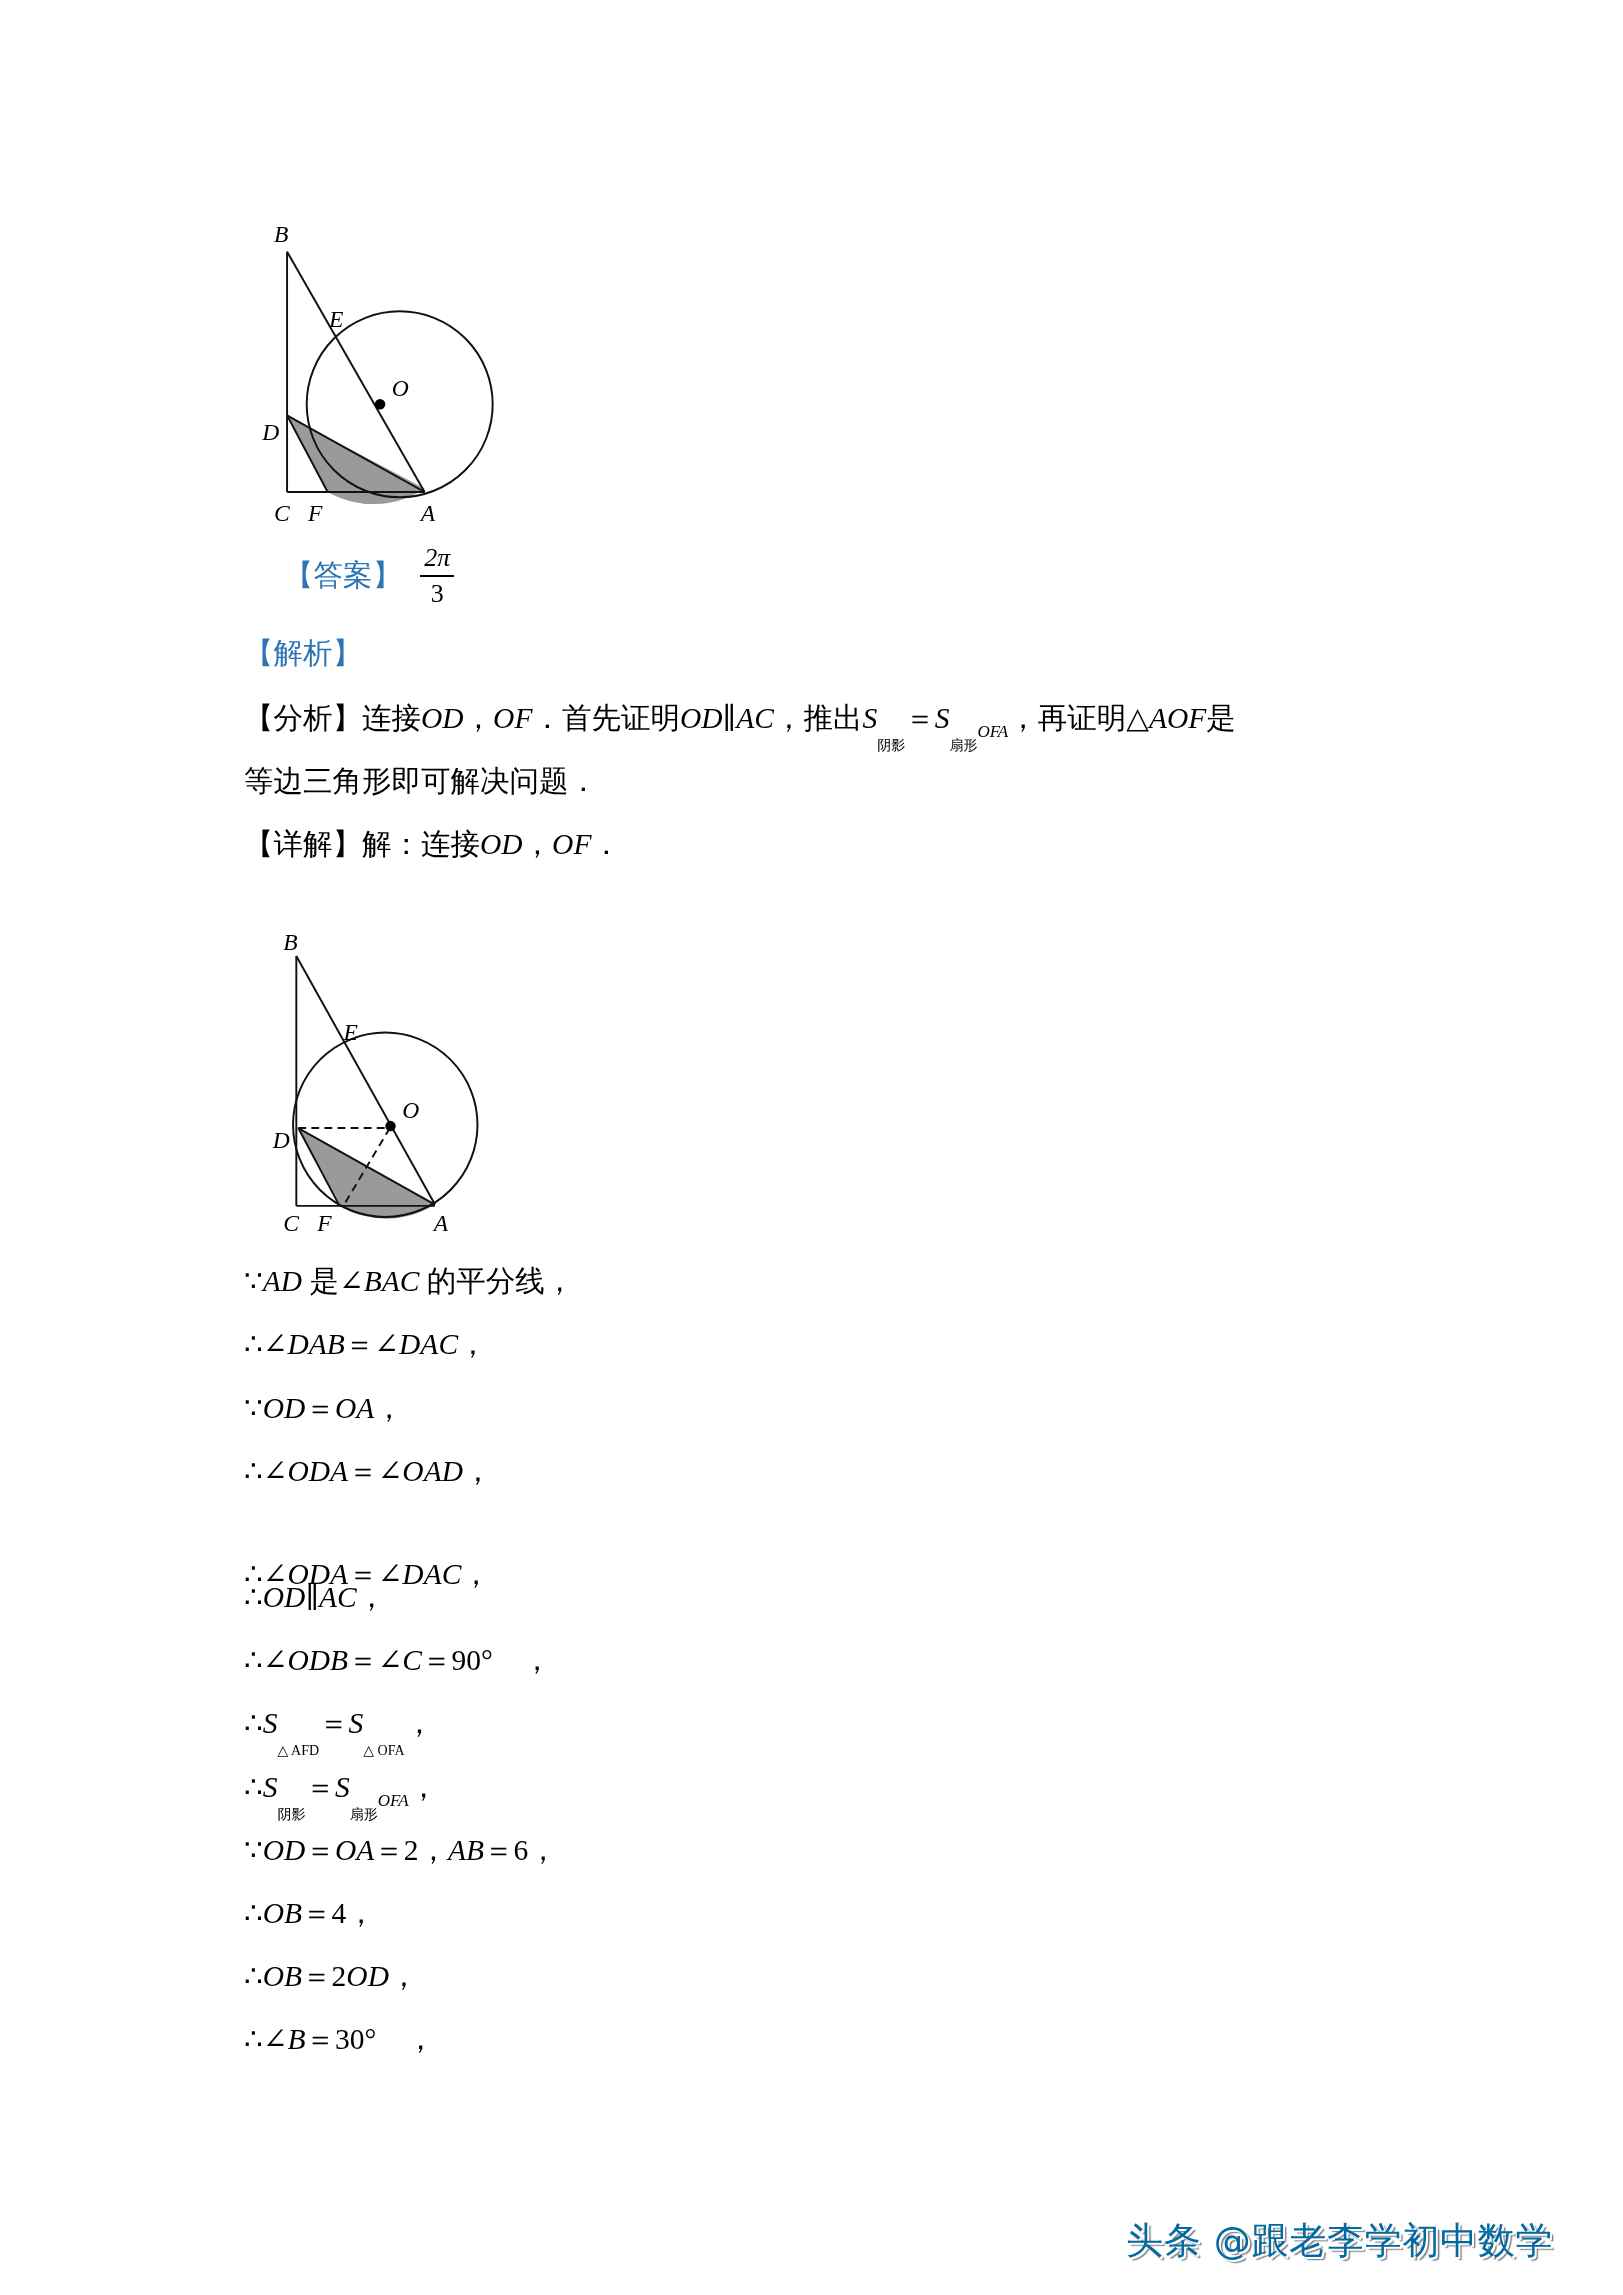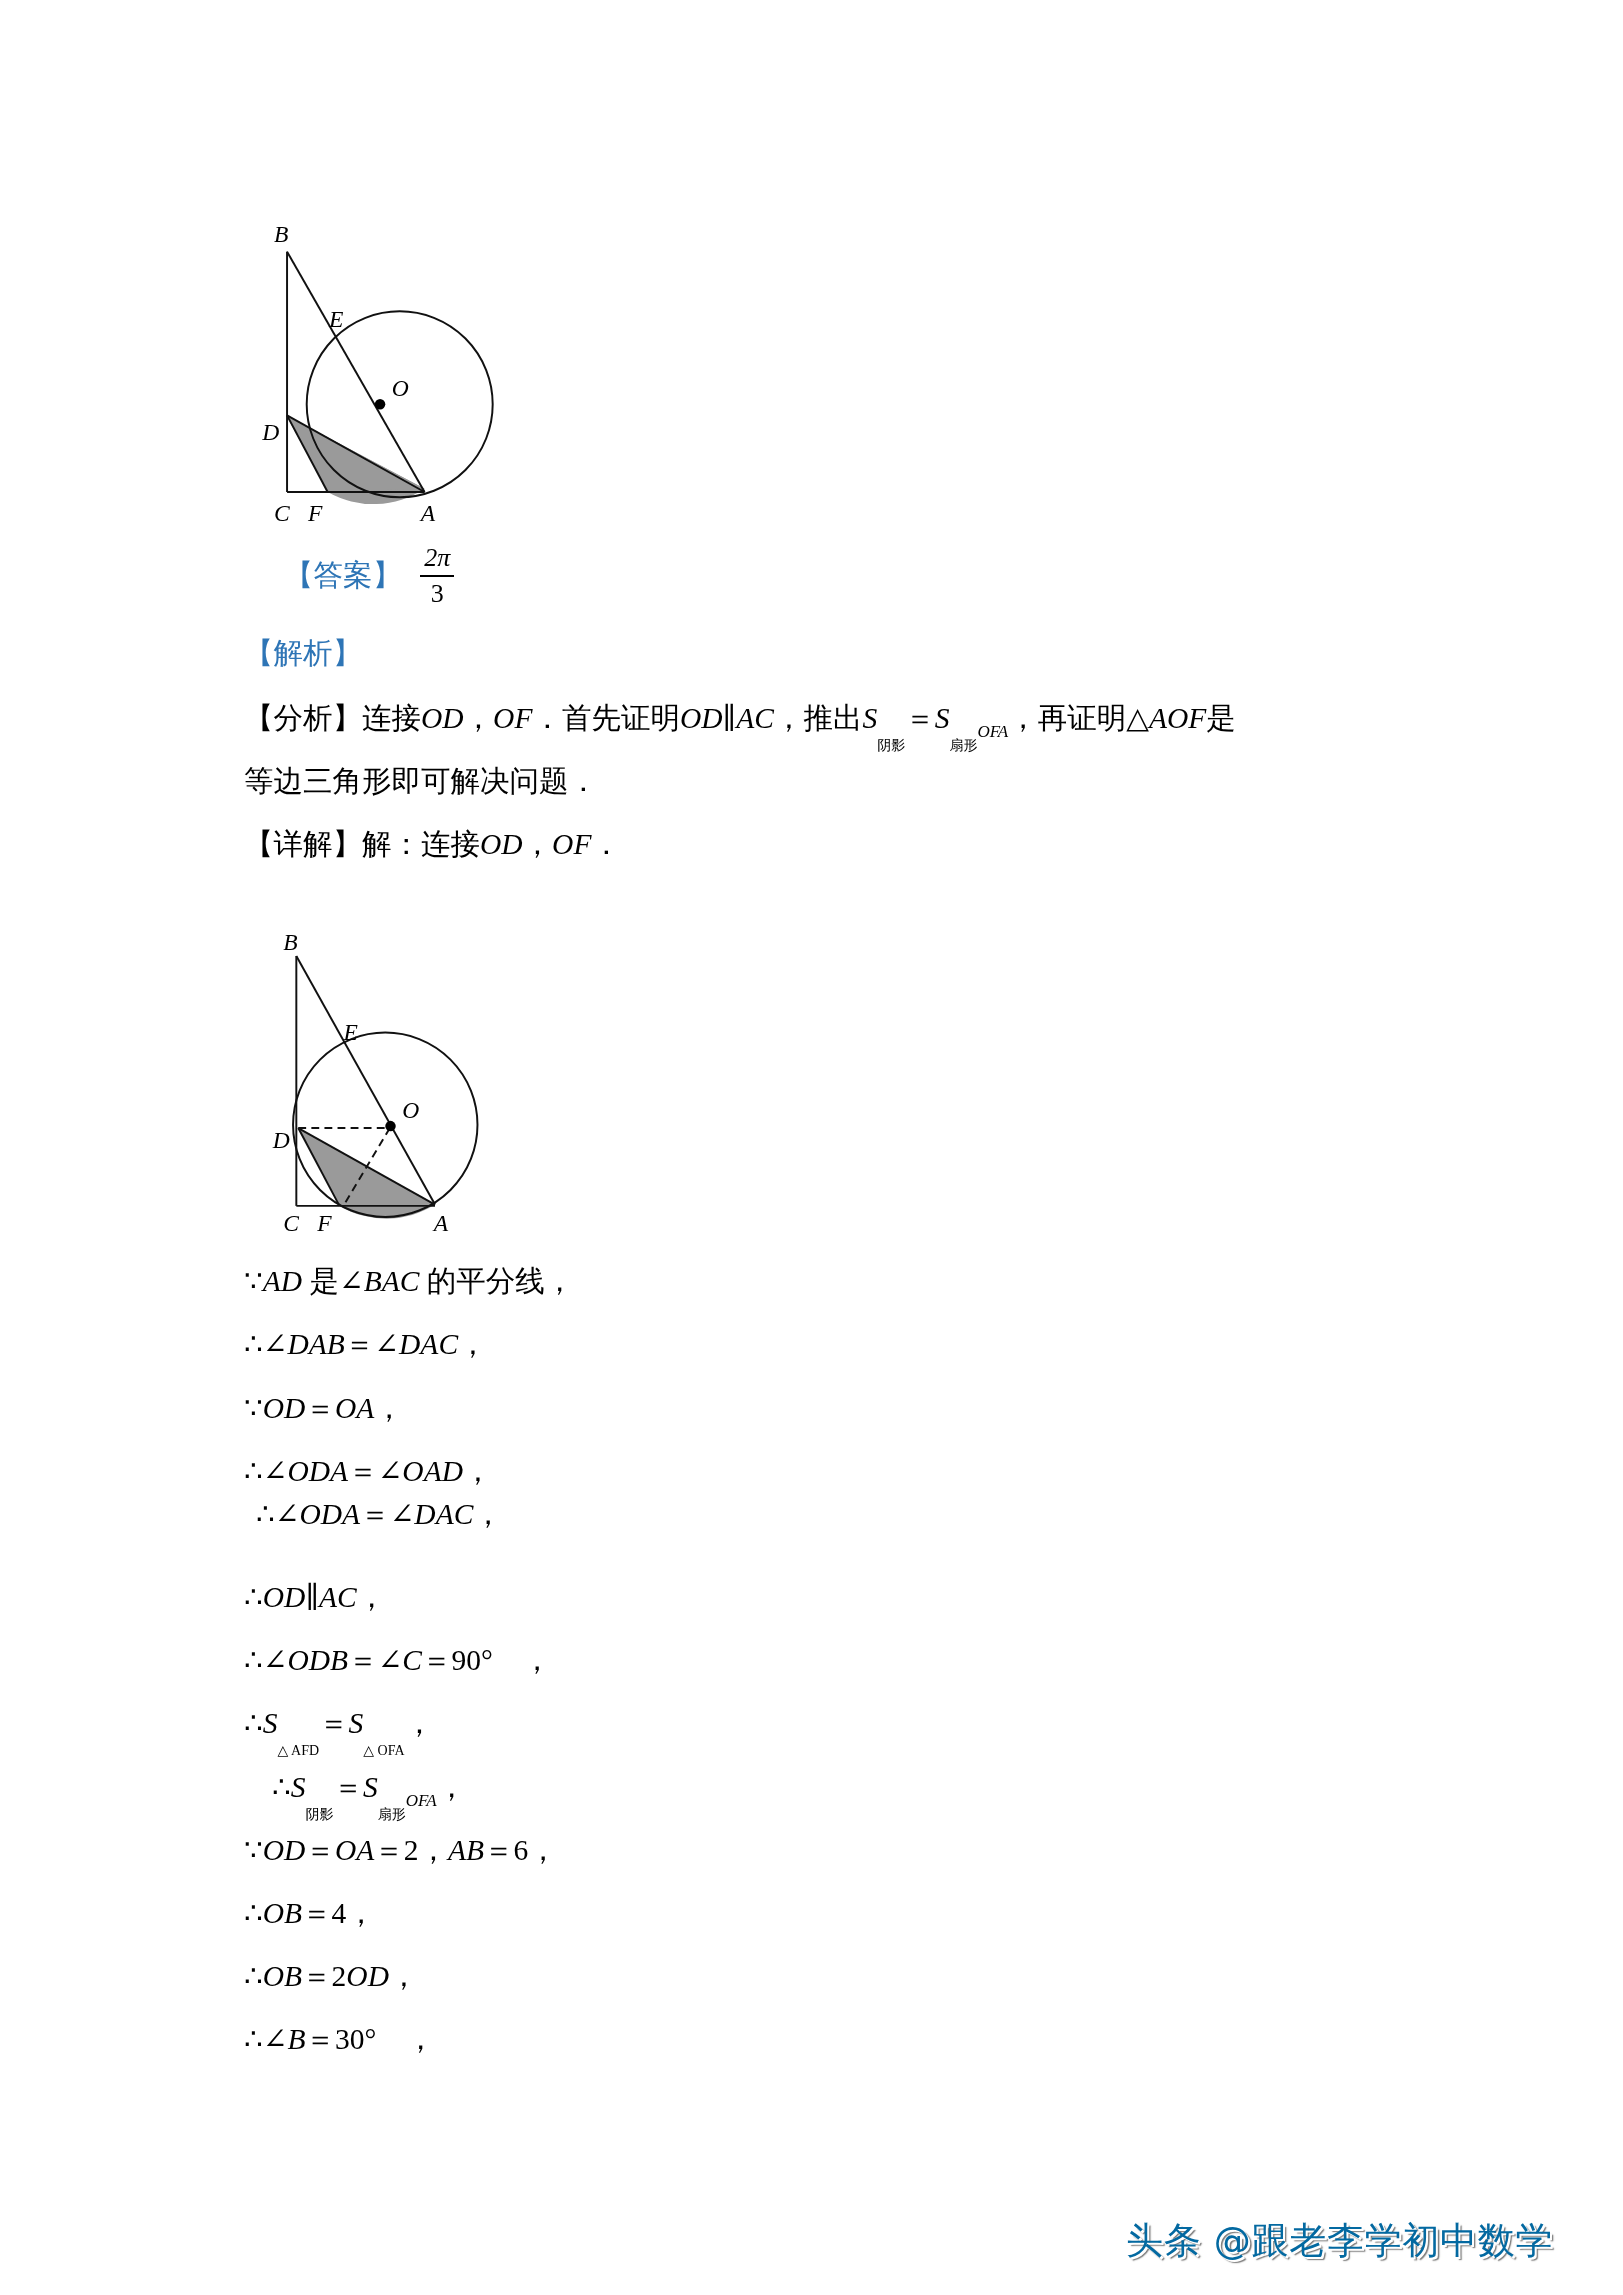--- a/index.html
+++ b/index.html
@@ -85,25 +85,25 @@
   <text x="52" y="496" font-size="36">C</text>
   <text x="104" y="496" font-size="36">F</text>
   <text x="282" y="496" font-size="36">A</text>
 </svg>
 
 <div id="steps">
     <div class="line" style="top: 1263px;"><span>∵</span><span class="it">AD</span><span> 是∠</span><span class="it">BAC</span><span> 的平分线，</span></div>
     <div class="line" style="top: 1326px;"><span>∴</span><span>∠</span><span class="it">DAB</span><span>＝∠</span><span class="it">DAC</span><span>，</span></div>
     <div class="line" style="top: 1390px;"><span>∵</span><span class="it">OD</span><span>＝</span><span class="it">OA</span><span>，</span></div>
     <div class="line" style="top: 1453px;"><span>∴</span><span>∠</span><span class="it">ODA</span><span>＝∠</span><span class="it">OAD</span><span>，</span></div>
-    <div class="line" style="top: 1496px; margin-left: 12px;"><span>∴</span><span>∠</span><span class="it">ODA</span><span>＝∠</span><span class="it">DAC</span><span>，</span></div>
+    <div class="line" style="top: 1556px;"><span>∴</span><span>∠</span><span class="it">ODA</span><span>＝∠</span><span class="it">DAC</span><span>，</span></div>
     <div class="line" style="top: 1579px;"><span>∴</span><span class="it">OD</span><span>∥</span><span class="it">AC</span><span>，</span></div>
     <div class="line" style="top: 1642px;"><span>∴</span><span>∠</span><span class="it">ODB</span><span>＝∠</span><span class="it">C</span><span>＝90°　，</span></div>
     <div class="line" style="top: 1705px; text-align: center;"><span>∴</span><span class="it">S</span><span class="sub">△ AFD</span><span>＝</span><span class="it">S</span><span class="sub">△ OFA</span><span>，</span></div>
-    <div class="line" style="top: 1769px; margin-left: 28px;"><span>∴</span><span class="it">S</span><span class="sub">阴影</span><span>＝</span><span class="it">S</span><span class="sub">扇形</span><span class="subit">OFA</span><span>，</span></div>
+    <div class="line" style="top: 1769px;"><span>∴</span><span class="it">S</span><span class="sub">阴影</span><span>＝</span><span class="it">S</span><span class="sub">扇形</span><span class="subit">OFA</span><span>，</span></div>
     <div class="line" style="top: 1832px;"><span>∵</span><span class="it">OD</span><span>＝</span><span class="it">OA</span><span>＝2，</span><span class="it">AB</span><span>＝6，</span></div>
     <div class="line" style="top: 1895px;"><span>∴</span><span class="it">OB</span><span>＝4，</span></div>
     <div class="line" style="top: 1958px;"><span>∴</span><span class="it">OB</span><span>＝2</span><span class="it">OD</span><span>，</span></div>
     <div class="line" style="top: 2021px;"><span>∴</span><span>∠</span><span class="it">B</span><span>＝30°　，</span></div>
   </div>
 
 <div class="watermark">头条 @跟老李学初中数学</div>
 
 
 </body></html>

